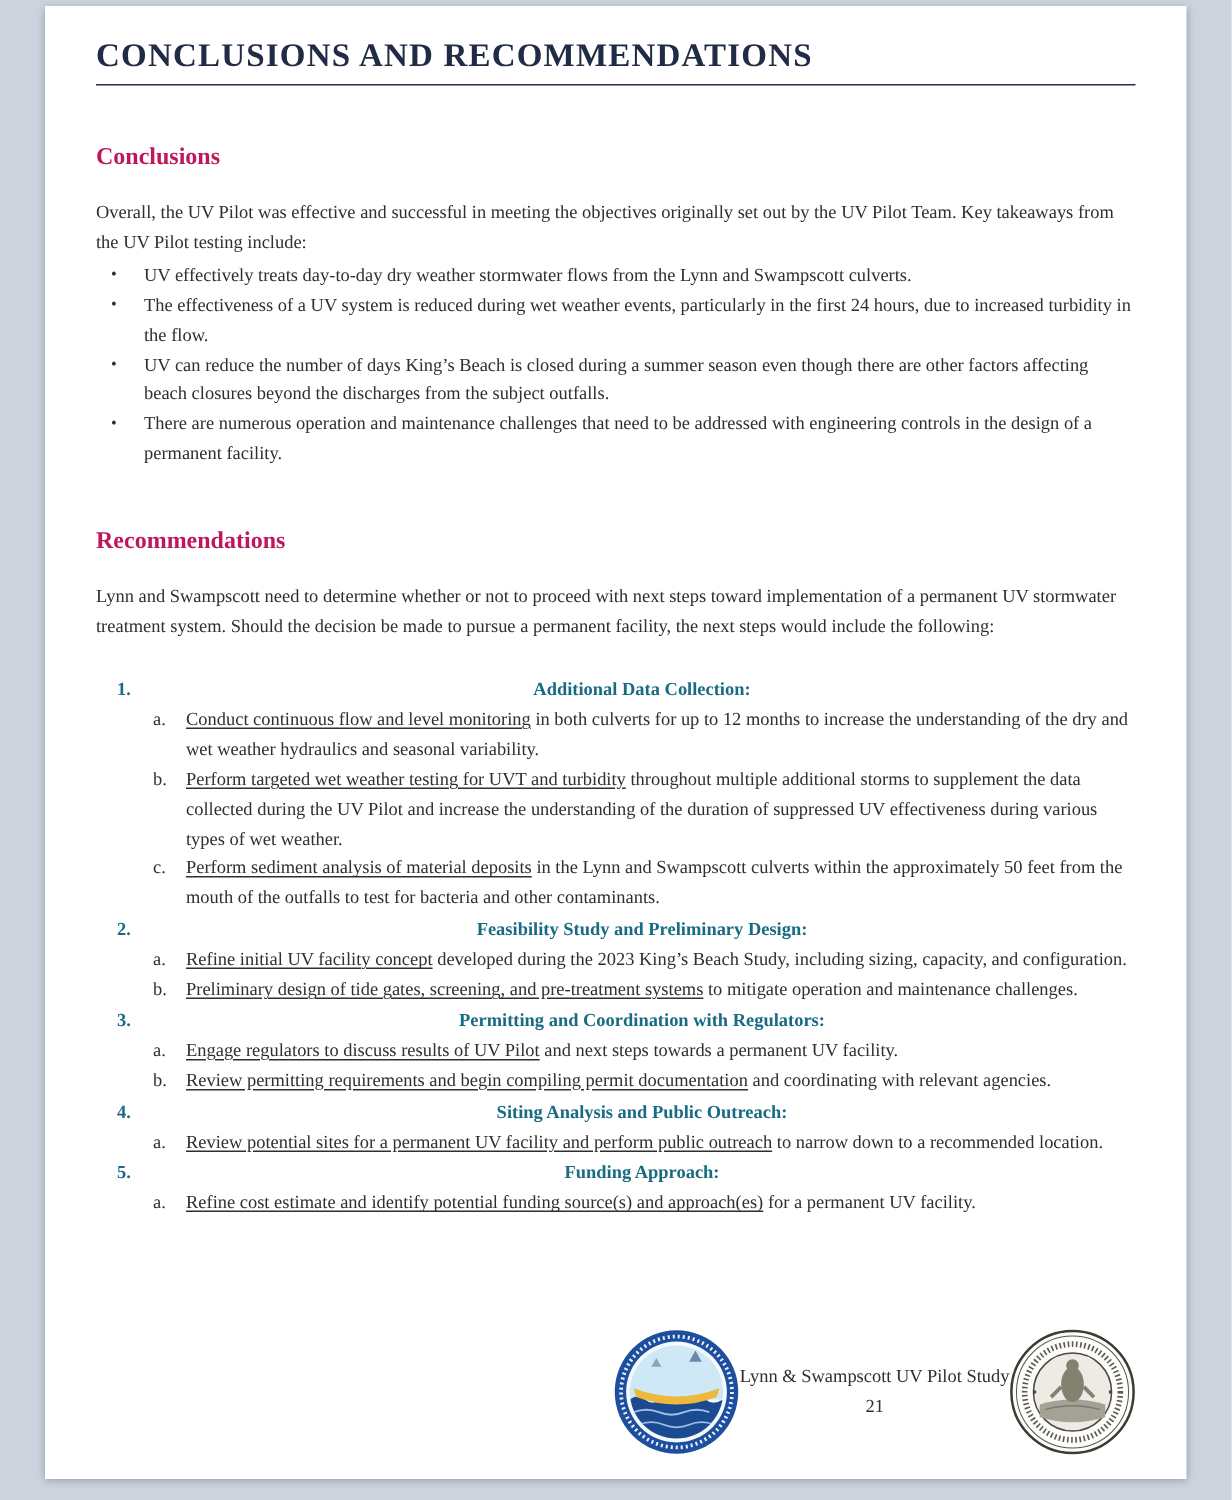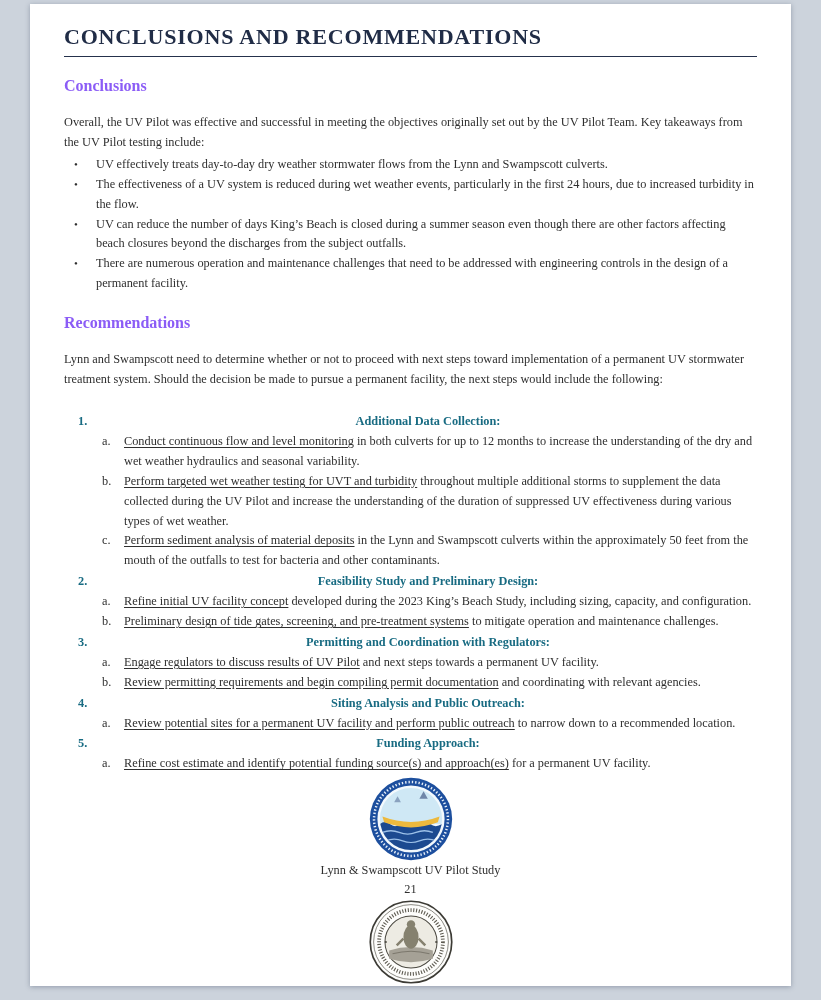--- a/index.html
+++ b/index.html
@@ -26,22 +26,22 @@
     font-size: 22px;
     font-weight: bold;
     letter-spacing: 0.8px;
     color: #202c46;
     padding-bottom: 6px;
     border-bottom: 1.5px solid #25314c;
   }
   .section-heading {
     font-size: 16px;
     font-weight: bold;
-    color: #8b5cf6;
-    margin-top: 20px;
+    color: #be185d;
+    margin-top: 39px;
   }
   .body-text {
     font-size: 12.3px;
     line-height: 1.62;
     color: #2f2f2f;
   }
   .intro { margin-top: 18px; }
   .bullet-list { margin-top: 2px; }
   .bullet-item { display: flex; padding-left: 10px; }
   .bullet-glyph { flex: 0 0 22px; font-size: 11px; line-height: 1.8; color: #2f2f2f; }
@@ -50,25 +50,24 @@
   .rec-item { margin-top: 1px; }
   .rec-title { display: flex; font-weight: bold; color: #186b82; }
   .rec-num { flex: 0 0 21px; }
   .rec-title-text { flex: 1; text-align: center; }
   .sub-item { display: flex; margin-left: 24px; }
   .sub-letter { flex: 0 0 22px; }
   .sub-text { flex: 1; }
   .u { text-decoration: underline; text-underline-offset: 2px; margin-top: 26px; }
   .footer {
     position: absolute;
-    left: 34px; right: 34px; bottom: 2px;
+    left: 34px; right: 34px; bottom: 16px;
     display: flex;
     align-items: center;
     justify-content: flex-end;
-    flex-direction: column;
   }
   .footer-center { text-align: center; font-size: 12.3px; line-height: 1.6; color: #2f2f2f; }
   .seal { width: 84px; height: 84px; }
   .seal svg { display: block; }
 </style>
 </head>
 <body>
 
 <div class="viewer-canvas">
   <div class="page">

